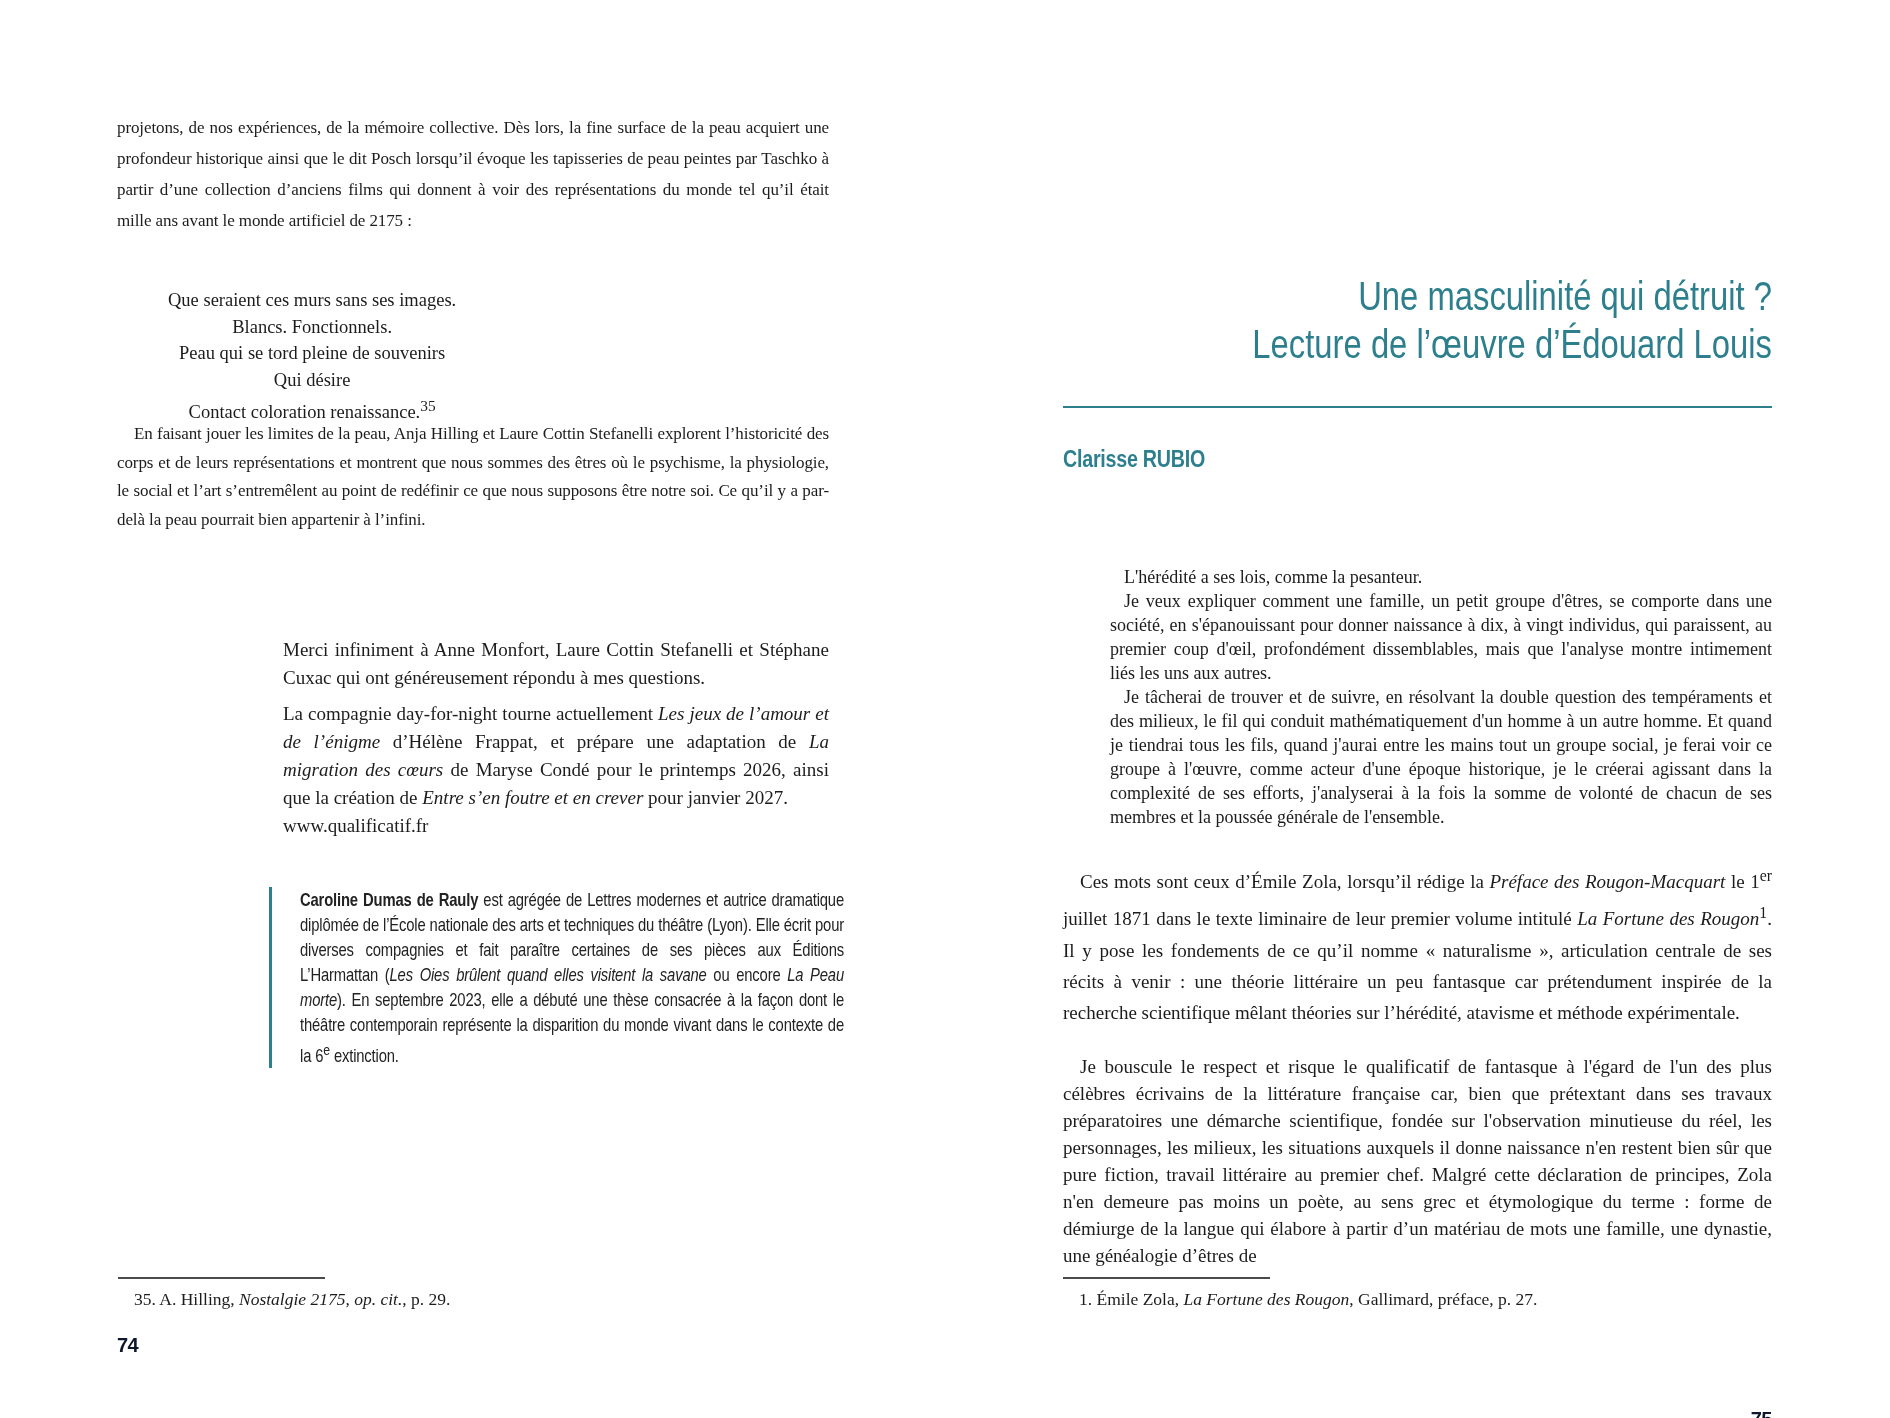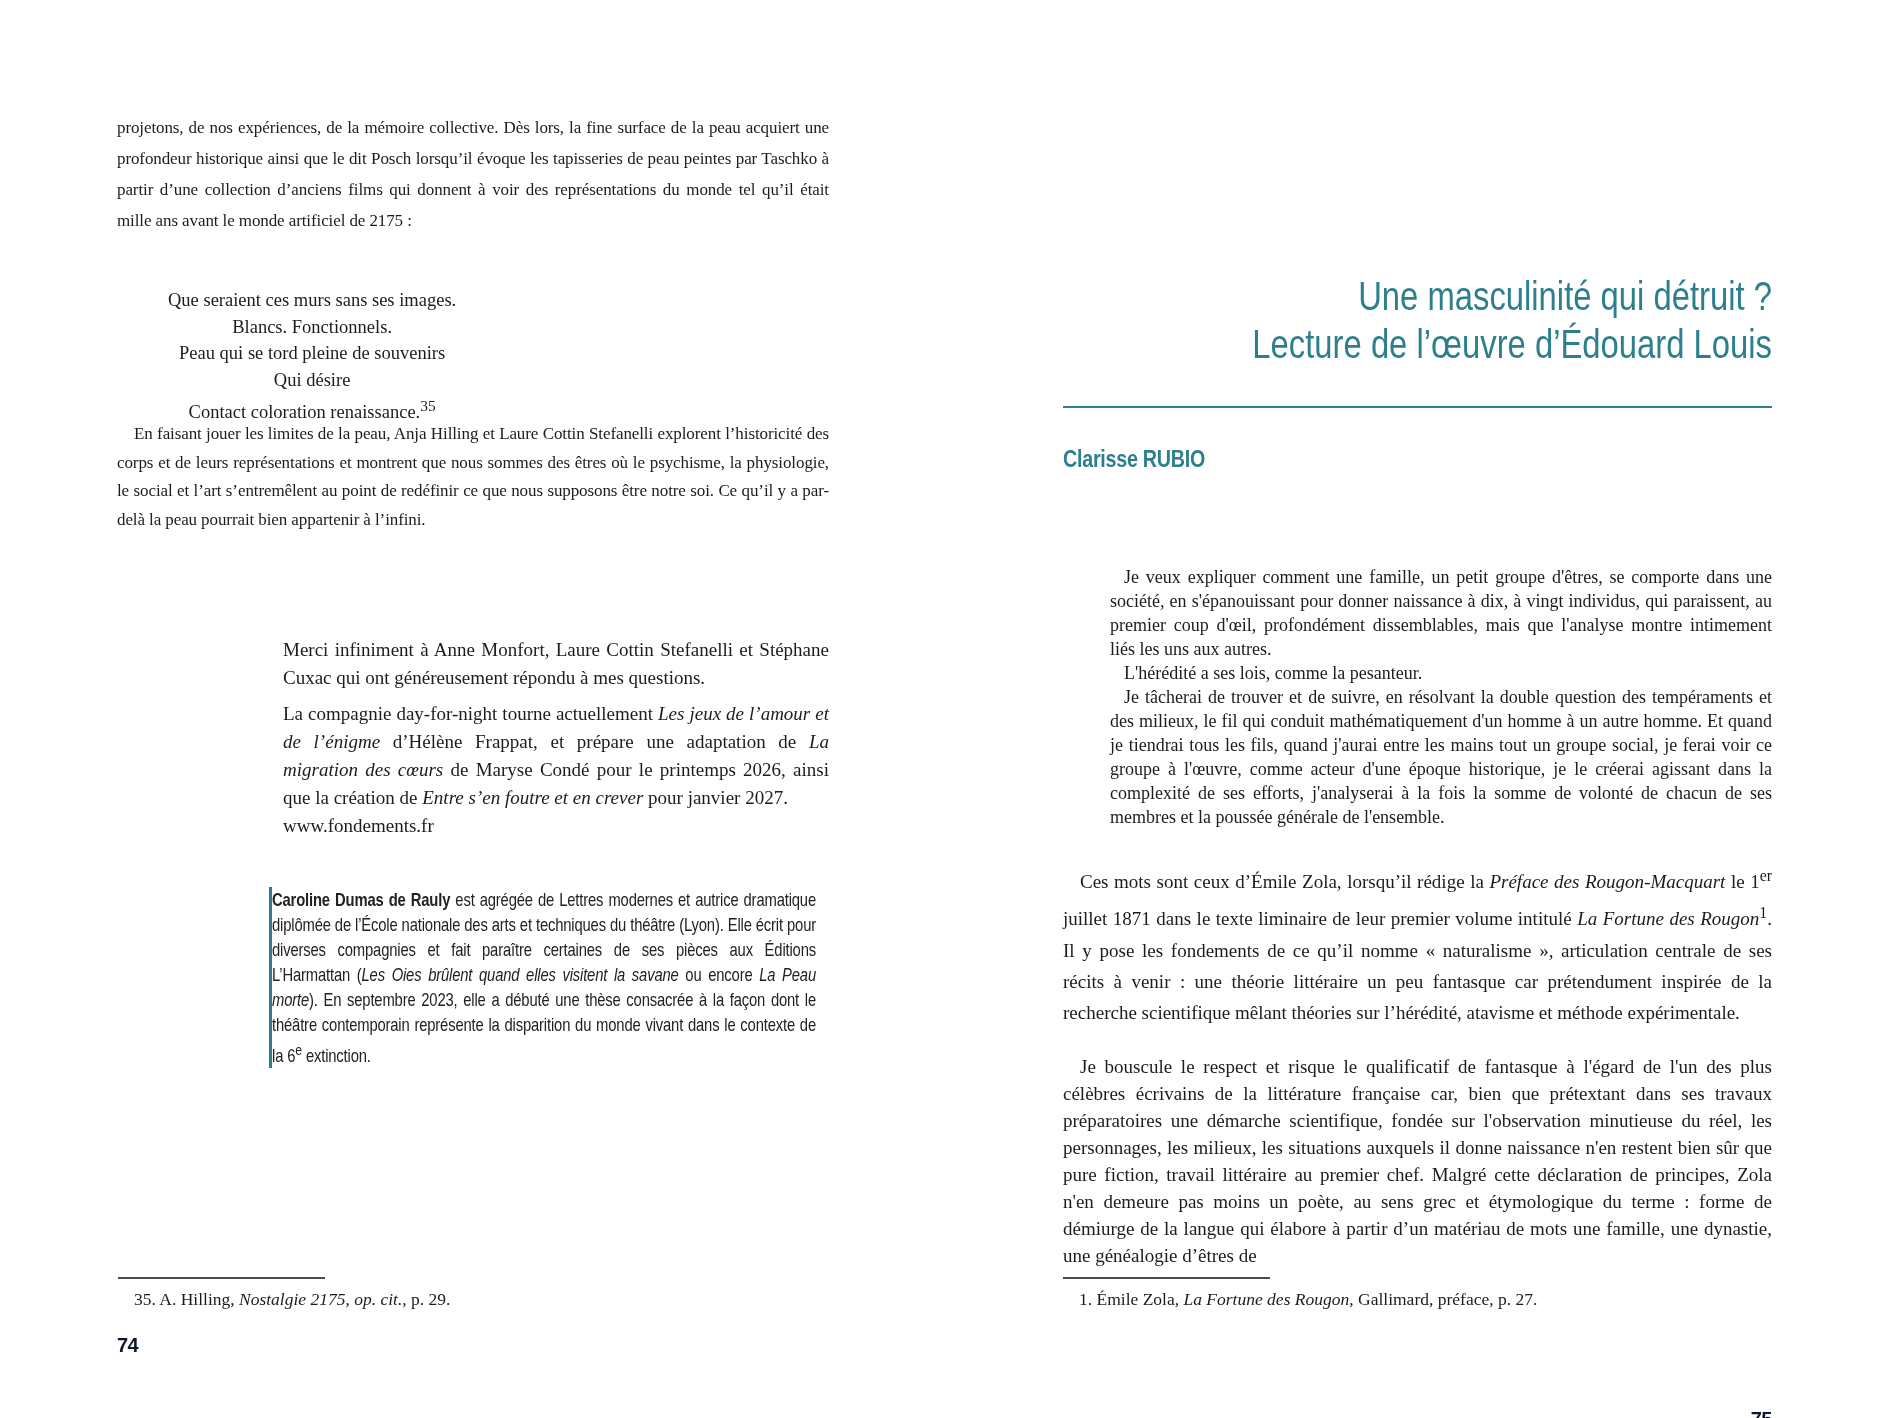--- a/index.html
+++ b/index.html
@@ -26,21 +26,21 @@
     font-size:18.5px;line-height:26.5px;
     text-align:center;
   }
   .ack{
     font-size:19px;line-height:28px;
     text-align:justify;
   }
   .website{font-size:19px;}
   .bio-box{
     border-left:3px solid #2d7f8e;
-    padding-left:0;
+    padding-left:28px;
   }
   .bio-inner{
     font-family:"Liberation Sans", sans-serif;
     font-size:18.5px;line-height:25px;
     width:680px;
     transform:scaleX(0.80);
     transform-origin:left top;
     text-align:justify;
     letter-spacing:-0.2px;
     color:#222222;
@@ -110,21 +110,21 @@
     <div>Qui désire</div>
     <div>Contact coloration renaissance.<sup>35</sup></div>
   </div>
 
   <div class="abs body-text para-indent" style="top:420px;left:0;width:712px;line-height:28.5px;">En faisant jouer les limites de la peau, Anja Hilling et Laure Cottin Stefanelli explorent l’historicité des corps et de leurs représentations et montrent que nous sommes des êtres où le psychisme, la physiologie, le social et l’art s’entremêlent au point de redéfinir ce que nous supposons être notre soi. Ce qu’il y a par-delà la peau pourrait bien appartenir à l’infini.</div>
 
   <div class="abs ack" style="top:636px;left:166px;width:546px;">Merci infiniment à Anne Monfort, Laure Cottin Stefanelli et Stéphane Cuxac qui ont généreusement répondu à mes questions.</div>
 
   <div class="abs ack" style="top:700px;left:166px;width:546px;">La compagnie day-for-night tourne actuellement <i>Les jeux de l’amour et de l’énigme</i> d’Hélène Frappat, et prépare une adaptation de <i>La migration des cœurs</i> de Maryse Condé pour le printemps 2026, ainsi que la création de <i>Entre s’en foutre et en crever</i> pour janvier 2027.</div>
 
-  <div class="abs website" style="top:815px;left:166px;">www.fondements.fr</div>
+  <div class="abs website" style="top:815px;left:166px;">www.qualificatif.fr</div>
 
   <div class="abs bio-box" style="top:887px;left:152px;width:557px;">
     <div class="bio-inner"><b>Caroline Dumas de Rauly</b>  est agrégée de Lettres modernes et autrice dramatique diplômée de l’École nationale des arts et techniques du théâtre (Lyon). Elle écrit pour diverses compagnies et fait paraître certaines de ses pièces aux Éditions L’Harmattan (<i>Les Oies brûlent quand elles visitent la savane</i> ou encore <i>La Peau morte</i>). En septembre 2023, elle a débuté une thèse consacrée à la façon dont le théâtre contemporain représente la disparition du monde vivant dans le contexte de la 6<sup>e</sup> extinction.</div>
   </div>
 
   <div class="abs footnote-rule" style="top:1277px;left:1px;"></div>
 
   <div class="abs footnote" style="top:1288px;left:1px;width:560px;">35. A. Hilling, <i>Nostalgie 2175</i>, <i>op. cit.</i>, p. 29.</div>
 
   <div class="abs page-number" style="top:1334px;left:0;">74</div>
@@ -135,22 +135,22 @@
   <div class="abs" style="top:272px;right:0;width:709px;">
     <div class="article-title">Une masculinité qui détruit ?</div>
     <div class="article-title">Lecture de l’œuvre d’Édouard Louis</div>
   </div>
 
   <div class="abs title-rule" style="top:406px;left:0;"></div>
 
   <div class="abs author" style="top:445px;left:0;">Clarisse RUBIO</div>
 
   <div class="abs block-quote" style="top:565px;left:47px;">
+    <p>L'hérédité a ses lois, comme la pesanteur.</p>
     <p>Je veux expliquer comment une famille, un petit groupe d'êtres, se comporte dans une société, en s'épanouissant pour donner naissance à dix, à vingt individus, qui paraissent, au premier coup d'œil, profondément dissemblables, mais que l'analyse montre intimement liés les uns aux autres.</p>
-    <p>L'hérédité a ses lois, comme la pesanteur.</p>
     <p>Je tâcherai de trouver et de suivre, en résolvant la double question des tempéraments et des milieux, le fil qui conduit mathématiquement d'un homme à un autre homme. Et quand je tiendrai tous les fils, quand j'aurai entre les mains tout un groupe social, je ferai voir ce groupe à l'œuvre, comme acteur d'une époque historique, je le créerai agissant dans la complexité de ses efforts, j'analyserai à la fois la somme de volonté de chacun de ses membres et la poussée générale de l'ensemble.</p>
   </div>
 
   <div class="abs main-para p1 para-indent" style="top:860px;left:0;width:709px;">Ces mots sont ceux d’Émile Zola, lorsqu’il rédige la <i>Préface des Rougon-Macquart</i> le 1<sup>er</sup> juillet 1871 dans le texte liminaire de leur premier volume intitulé <i>La Fortune des Rougon</i><sup>1</sup>. Il y pose les fondements de ce qu’il nomme « naturalisme », articulation centrale de ses récits à venir : une théorie littéraire un peu fantasque car prétendument inspirée de la recherche scientifique mêlant théories sur l’hérédité, atavisme et méthode expérimentale.</div>
 
   <div class="abs main-para p2 para-indent" style="top:1053px;left:0;width:709px;">Je bouscule le respect et risque le qualificatif de fantasque à l'égard de l'un des plus célèbres écrivains de la littérature française car, bien que prétextant dans ses travaux préparatoires une démarche scientifique, fondée sur l'observation minutieuse du réel, les personnages, les milieux, les situations auxquels il donne naissance n'en restent bien sûr que pure fiction, travail littéraire au premier chef. Malgré cette déclaration de principes, Zola n'en demeure pas moins un poète, au sens grec et étymologique du terme : forme de démiurge de la langue qui élabore à partir d’un matériau de mots une famille, une dynastie, une généalogie d’êtres de</div>
 
   <div class="abs footnote-rule" style="top:1277px;left:0;"></div>
 
   <div class="abs footnote" style="top:1288px;left:0;width:560px;">1. Émile Zola, <i>La Fortune des Rougon</i>, Gallimard, préface, p. 27.</div>

